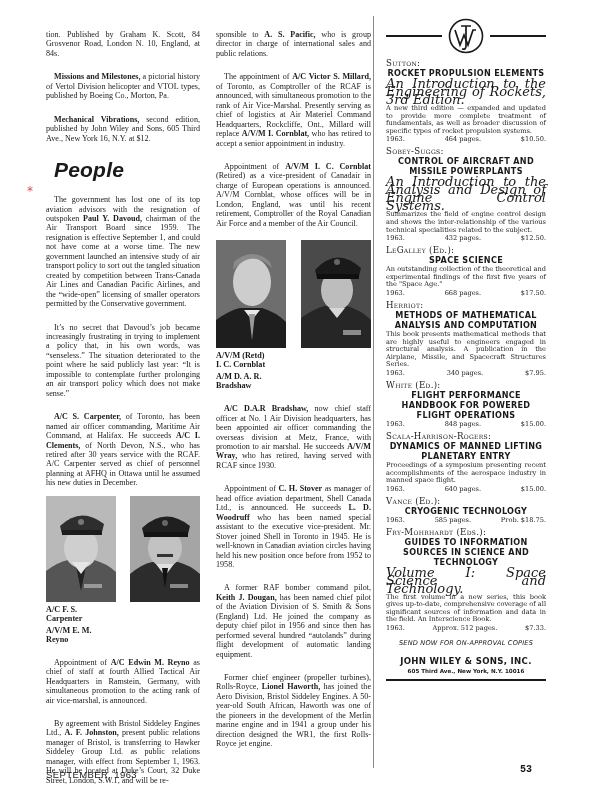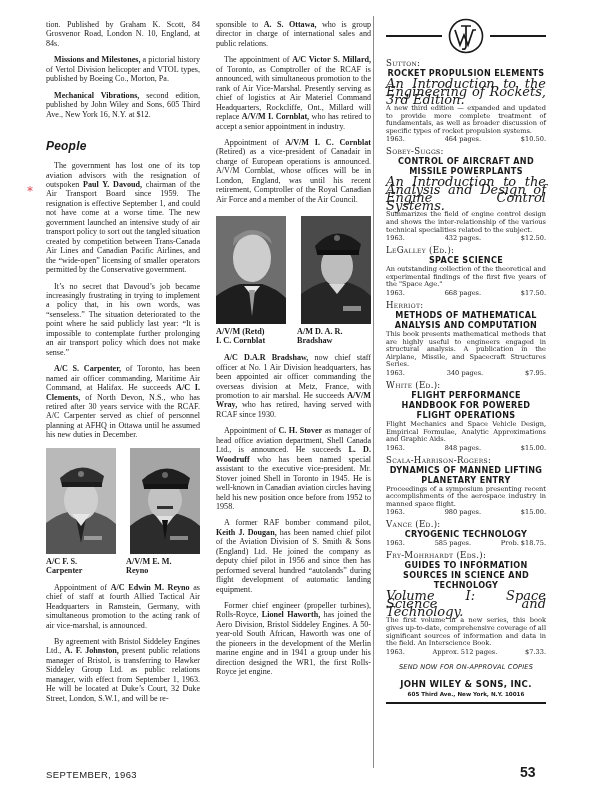--- a/index.html
+++ b/index.html
@@ -1,46 +1,46 @@
 <!DOCTYPE html>
 <html><head>
 <meta charset="utf-8">
 <style>
   html, body { margin: 0; padding: 0; background: #ffffff; }
   body { width: 612px; height: 792px; position: relative; overflow: hidden; font-family: "Liberation Serif", serif; color: #1a1a1a; }
   .col { position: absolute; font-size: 8.1px; line-height: 9.45px; text-align: justify; hyphens: manual; }
-  .col p { margin: 4px 0 7px 0; text-indent: 8px; }
+  .col p { margin: 14px 0 7px 0; text-indent: 8px; }
   .col p.noindent { text-indent: 0; }
   #col1 { left: 46px; top: 16px; width: 154px; }
   #col2 { left: 216px; top: 16px; width: 155px; }
   b { font-weight: bold; }
-  .section-title { font-family: "Liberation Sans", sans-serif; font-style: italic; font-weight: bold; font-size: 12px; line-height: 22px; margin: 16px 0 4px 0; letter-spacing: 0.2px; }
+  .section-title { font-family: "Liberation Sans", sans-serif; font-style: italic; font-weight: bold; font-size: 21px; line-height: 22px; margin: 16px 0 4px 8px; letter-spacing: 0.2px; }
   .asterisk { position: absolute; left: 27px; top: 184px; color: #d94a55; font-size: 12px; font-family: "DejaVu Sans", sans-serif; }
   .photo-row { display: flex; justify-content: space-between; margin: 8px 0 0 0; }
   .photo { width: 70px; height: 106px; position: relative; overflow: hidden; }
   .photo .bg { position: absolute; inset: 0; }
   .caption { font-weight: bold; font-size: 8.2px; line-height: 9px; margin-top: 3px; width: 74px; }
-  .caption-row { display: flex; justify-content: space-between; margin-bottom: 8px; }
+  .caption-row { display: flex; justify-content: space-between; margin-bottom: 8px; flex-direction: column; }
   .col-rule { position: absolute; left: 373px; top: 16px; width: 1px; height: 752px; background: #8a8a8a; }
   
   #ad { position: absolute; left: 386px; top: 16px; width: 160px; font-family: "DejaVu Serif", serif; }
   .logo-row { display: flex; align-items: center; height: 40px; }
   .logo-row .rule { flex: 1; height: 2px; background: #1a1a1a; }
   .logo { width: 36px; height: 36px; margin: 0 6px; }
   .ad-author { font-variant: small-caps; font-size: 8.6px; line-height: 10px; letter-spacing: 0.3px; margin-top: 2px; }
   .ad-title { font-family: "DejaVu Sans", sans-serif; font-weight: bold; font-size: 8.1px; line-height: 10px; text-align: center; letter-spacing: 0.3px; }
   .ad-sub { font-style: italic; font-size: 13px; line-height: 8px; margin-top: 2px; text-align: justify; }
   .ad-desc { font-size: 6.6px; line-height: 7.6px; text-align: justify; margin-top: 1px; }
   .ad-meta { display: flex; justify-content: space-between; font-size: 6.6px; line-height: 9px; margin-bottom: 2px; }
   .ad-cta { font-family: "DejaVu Sans", sans-serif; font-style: italic; font-size: 6.6px; line-height: 8.5px; text-align: center; margin-top: 6px; letter-spacing: 0.2px; }
   .ad-publisher { font-family: "DejaVu Sans", sans-serif; font-weight: bold; font-size: 8.6px; line-height: 11px; text-align: center; margin-top: 8px; letter-spacing: 0.3px; }
   .ad-address { font-family: "DejaVu Sans", sans-serif; font-size: 5.6px; line-height: 8px; text-align: center; font-weight: bold; }
   .ad-bottom-rule { height: 2px; background: #1a1a1a; margin-top: 4px; }
   .footer-left { position: absolute; left: 46px; top: 769px; font-family: "Liberation Sans", sans-serif; font-size: 9.5px; letter-spacing: 0.4px; }
-  .footer-right { position: absolute; left: 520px; top: 764px; font-family: Liberation Sans, sans-serif; font-weight: bold; font-size: 14px; }
+  .footer-right { position: absolute; left: 520px; top: 764px; font-family: Liberation Mono, monospace; font-weight: bold; font-size: 10px; }
 </style>
 </head>
 <body>
 
 <div class="col" id="col1">
   <p class="noindent">tion. Published by Graham K. Scott, 84 Grosvenor Road, London N. 10, England, at 84s.</p>
   <p><b>Missions and Milestones,</b><span> a pictorial history of Vertol Division helicopter and VTOL types, published by Boeing Co., Morton, Pa.</span></p>
   <p><b>Mechanical Vibrations,</b><span> second edition, published by John Wiley and Sons, 605 Third Ave., New York 16, N.Y. at $12.</span></p>
 
   <div class="section-title">People</div>
@@ -89,21 +89,21 @@
       </div>
   </div>
 
   <p><span>Appointment of </span><b>A/C Edwin M. Reyno</b><span> as chief of staff at fourth Allied Tactical Air Headquarters in Ramstein, Germany, with simultaneous promotion to the acting rank of air vice-marshal, is announced.</span></p>
   <p><span>By agreement with Bristol Siddeley Engines Ltd., </span><b>A. F. Johnston,</b><span> present public relations manager of Bristol, is transferring to Hawker Siddeley Group Ltd. as public relations manager, with effect from September 1, 1963. He will be located at Duke’s Court, 32 Duke Street, London, S.W.1, and will be re-</span></p>
 </div>
 
 <div class="asterisk">*</div>
 
 <div class="col" id="col2">
-  <p class="noindent"><span>sponsible to </span><b>A. S. Ottawa,</b><span> who is group director in charge of international sales and public relations.</span></p>
+  <p class="noindent"><span>sponsible to </span><b>A. S. Pacific,</b><span> who is group director in charge of international sales and public relations.</span></p>
   <p><span>The appointment of </span><b>A/C Victor S. Millard,</b><span> of Toronto, as Comptroller of the RCAF is announced, with simultaneous promotion to the rank of Air Vice-Marshal. Presently serving as chief of logistics at Air Materiel Command Headquarters, Rockcliffe, Ont., Millard will replace </span><b>A/V/M I. Cornblat,</b><span> who has retired to accept a senior appointment in industry.</span></p>
   <p><span>Appointment of </span><b>A/V/M I. C. Cornblat</b><span> (Retired) as a vice-president of Canadair in charge of European operations is announced. A/V/M Cornblat, whose offices will be in London, England, was until his recent retirement, Comptroller of the Royal Canadian Air Force and a member of the Air Council.</span></p>
 
   <div class="photo-row" style="margin-top:12px">
     <div class="photo" style="height:108px">
       <svg class="bg" width="70" height="108" viewBox="0 0 70 108">
         <rect width="70" height="108" fill="#6e6e6e"></rect>
         <path d="M0 108 L0 80 Q14 70 24 68 L46 68 Q60 72 70 82 L70 108 Z" fill="#1e1e1e"></path>
         <ellipse cx="36" cy="42" rx="19" ry="24" fill="#cdcdcd"></ellipse>
         <path d="M17 30 Q36 8 56 28 L54 22 Q36 6 18 22 Z" fill="#8a8a8a"></path>
@@ -193,34 +193,33 @@
         <div class="ad-desc">This book presents mathematical methods that are highly useful to engineers engaged in structural analysis. A publication in the Airplane, Missile, and Spacecraft Structures Series.</div>
         <div class="ad-meta">
           <span>1963.</span>
           <span>340 pages.</span>
           <span>$7.95.</span>
         </div>
       </div>
       <div>
         <div class="ad-author">White (Ed.):</div>
         <div class="ad-title">FLIGHT PERFORMANCE HANDBOOK FOR POWERED FLIGHT OPERATIONS</div>
-        <div class="ad-desc">Flight Mechanics and Space Vehicle Design, Empirical Formulae, Analytic Approximations and Graphic Aids.</div>
         <div class="ad-meta">
           <span>1963.</span>
           <span>848 pages.</span>
           <span>$15.00.</span>
         </div>
       </div>
       <div>
         <div class="ad-author">Scala-Harrison-Rogers:</div>
         <div class="ad-title">DYNAMICS OF MANNED LIFTING PLANETARY ENTRY</div>
         <div class="ad-desc">Proceedings of a symposium presenting recent accomplishments of the aerospace industry in manned space flight.</div>
         <div class="ad-meta">
           <span>1963.</span>
-          <span>980 pages.</span>
+          <span>640 pages.</span>
           <span>$15.00.</span>
         </div>
       </div>
       <div>
         <div class="ad-author">Vance (Ed.):</div>
         <div class="ad-title">CRYOGENIC TECHNOLOGY</div>
         <div class="ad-meta">
           <span>1963.</span>
           <span>585 pages.</span>
           <span>Prob. $18.75.</span>

